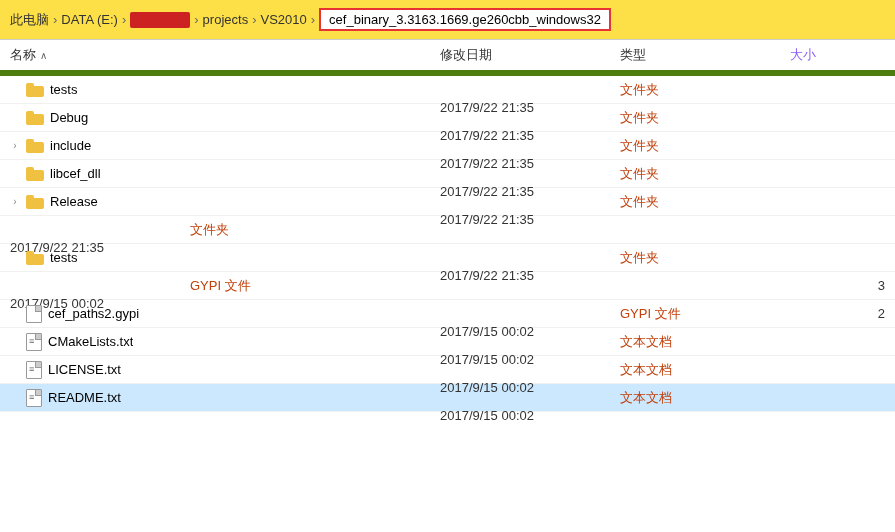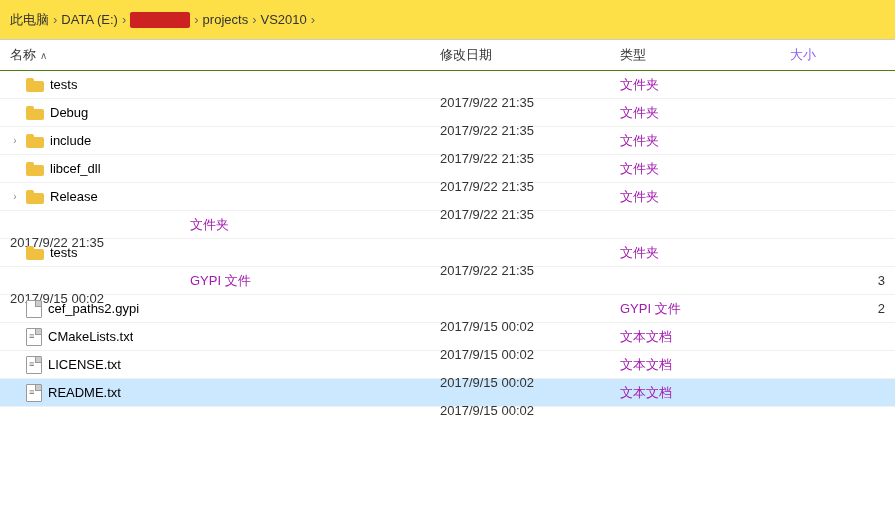--- a/index.html
+++ b/index.html
@@ -47,21 +47,21 @@
       width: 60px;
       height: 16px;
       display: inline-block;
       border-radius: 2px;
     }
 
     
     .column-headers {
       display: flex;
       padding: 4px 0;
-      border-bottom: 1px solid #4d7c0f;
+      border-bottom: 6px solid #4d7c0f;
       background: #fff;
       align-items: center;
     }
     .col-name-header {
       width: 430px;
       padding: 2px 10px;
       font-size: 13px;
       color: #333;
       display: flex;
       align-items: center;
@@ -117,21 +117,21 @@
       width: 180px;
       padding: 0 10px;
       font-size: 13px;
       color: #333;
       margin-top: 36px;
     }
     .col-type {
       width: 170px;
       padding: 0 10px;
       font-size: 13px;
-      color: #a21caf;
+      color: #c2410c;
     }
     .col-size {
       flex: 1;
       padding: 0 10px;
       font-size: 13px;
       color: #333;
       text-align: right;
     }
 
     
@@ -253,20 +253,23 @@
   </span>
   <span class="breadcrumb-sep">›</span>
   <span class="breadcrumb-item">
     <span>projects</span>
   </span>
   <span class="breadcrumb-sep">›</span>
   <span class="breadcrumb-item">
     <span>VS2010</span>
   </span>
   <span class="breadcrumb-sep">›</span>
+  <span class="breadcrumb-highlighted">
+    <span>cef_binary_3.3163.1669.ge260cbb_windows32</span>
+  </span>
 </div>
 
 <div class="column-headers">
   <div class="col-name-header">
     <span>名称</span>
     <span class="sort-arrow">∧</span>
   </div>
   <div class="col-date-header">
     <span>修改日期</span>
   </div>

